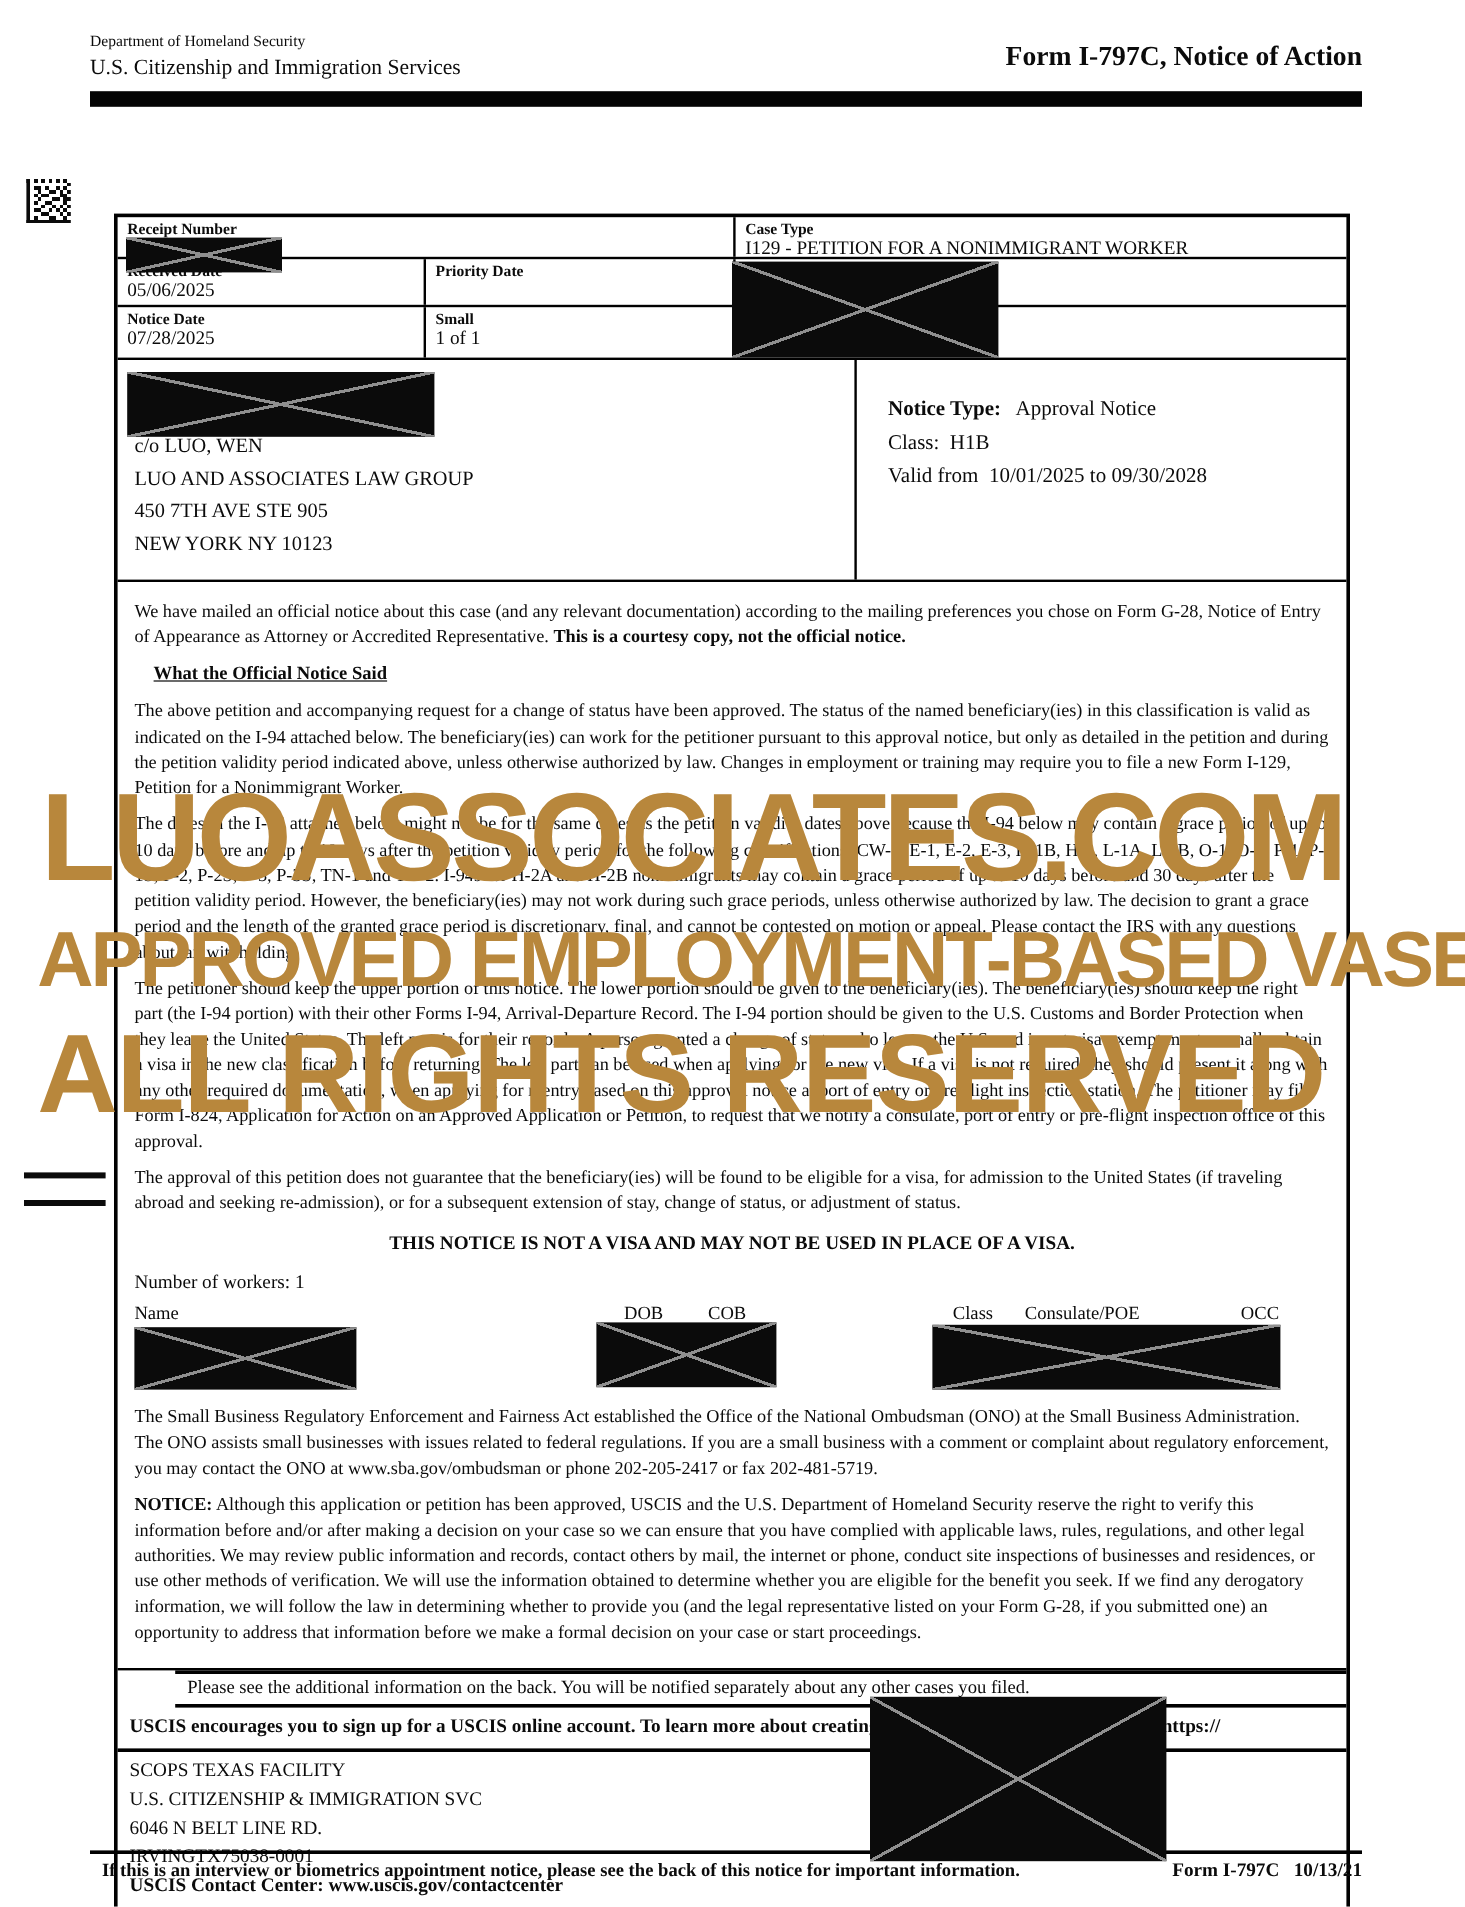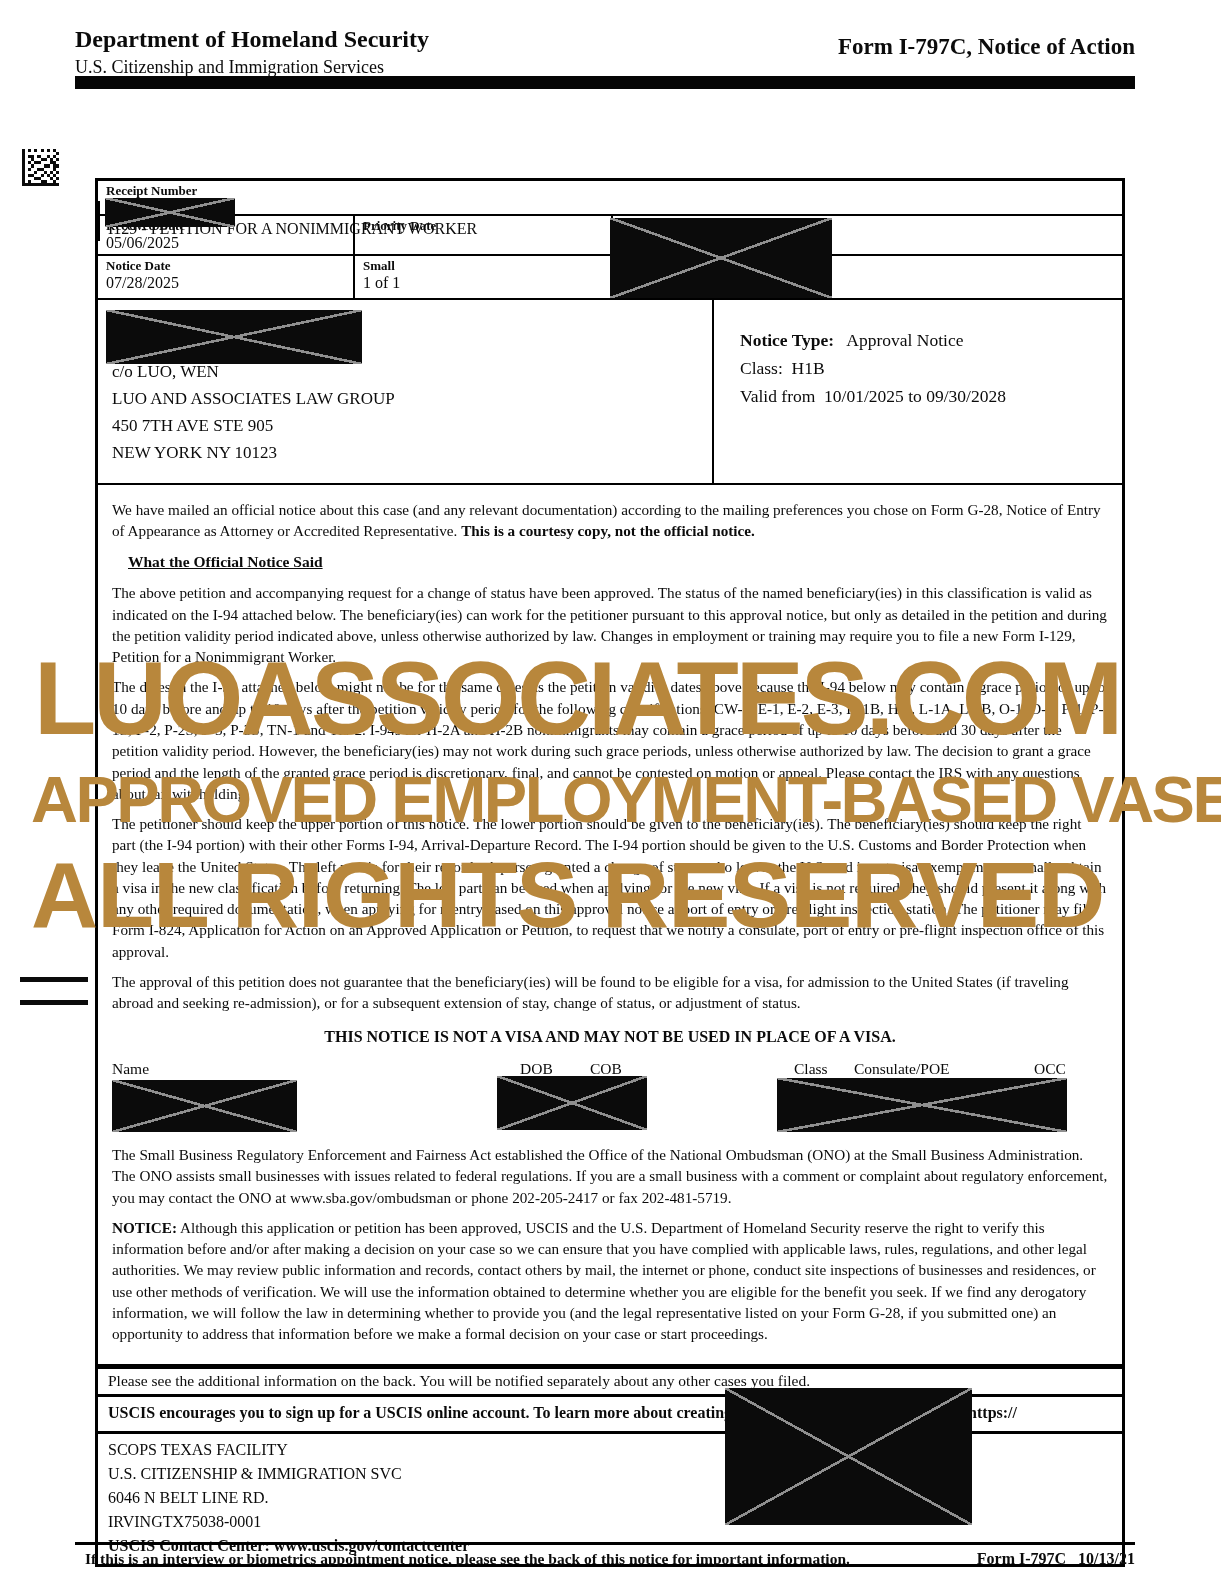--- a/index.html
+++ b/index.html
@@ -2,38 +2,38 @@
 <html><head>
 <meta charset="utf-8">
 <style>
   html,body{margin:0;padding:0;background:#ffffff;}
   .page{
     position:relative;width:1221px;height:1589px;background:#ffffff;
     font-family:"Liberation Serif", serif;color:#0b0b0b;overflow:hidden;
   }
   
   .hdr-left{position:absolute;left:75px;top:26px;}
-  .hdr-left .l1{font-weight:bold;font-size:24px;}
+  .hdr-left .l1{font-weight:normal;font-size:13px;}
   .hdr-left .l2{font-size:18px;margin-top:4px;}
   .hdr-right{position:absolute;right:86px;top:34px;font-weight:bold;font-size:23px;}
   .black-bar{position:absolute;left:75px;top:76px;width:1060px;height:13px;background:#050505;}
   .banner{
     position:absolute;left:75px;top:95px;width:1054px;height:42px;
     border:3px solid #000;display:flex;align-items:center;justify-content:center;
     font-weight:bold;font-size:24px;letter-spacing:.5px;
   }
   .barcode{position:absolute;left:22px;top:148px;width:37px;height:39px;}
   
   .main-box{position:absolute;left:95px;top:178px;width:1030px;border:3px solid #000;background:#fff;box-sizing:border-box;}
   .trow{box-sizing:border-box;border-bottom:2px solid #000;display:flex;position:relative;}
   .tcell{box-sizing:border-box;padding:3px 8px;position:relative;}
   .tcell+.tcell{border-left:2px solid #000;}
   .lbl{font-weight:bold;font-size:13px;line-height:1.1;}
   .val{font-size:16px;line-height:1.2;}
-  .row1{height:35px;flex-direction:column;}
+  .row1{height:35px;}
   .row1 .c1{width:513px;}
   .row1 .c2{flex:1;}
   .row2{height:40px;}
   .row3{height:44px;}
   .r23 .c1{width:255px;}
   .r23 .c2{width:258px;}
   .r23 .c3{flex:1;}
   .row4{height:185px;border-bottom:2px solid #000;}
   .row4 .c1{width:614px;}
   .row4 .c2{flex:1;padding-top:26px;padding-left:26px;}
@@ -62,21 +62,21 @@
   .workers{font-size:16px;margin:2px 0 4px 0;}
   .wh-row{position:relative;height:22px;font-size:15.5px;}
   .wh-row span{position:absolute;top:0;}
   .wbox-row{position:relative;height:54px;margin-bottom:10px;}
   .wb1{left:0;top:0;width:185px;height:52px;}
   .wb2{left:385px;top:-4px;width:150px;height:54px;}
   .wb3{left:665px;top:-2px;width:290px;height:54px;}
   .sba{margin-top:4px;}
   .ntcpara{margin-top:16px;}
   
-  .thinrow{box-sizing:border-box;border-bottom:3px solid #000;padding:3px 10px 4px 10px;font-size:15.5px;}
+  .thinrow{box-sizing:border-box;border-bottom:3px solid #000;padding:3px 10px 4px 10px;font-size:15.5px;margin-left:48px;}
   .boldrow{box-sizing:border-box;border-bottom:3px solid #000;padding:4px 10px 6px 10px;font-size:16px;font-weight:bold;line-height:1.5;}
   .officerow{box-sizing:border-box;position:relative;padding:4px 10px 6px 10px;font-size:16px;line-height:24px;}
   .officerow .contact{font-weight:bold;}
   
   .footer{position:absolute;left:75px;top:1542px;width:1060px;border-top:3px solid #000;padding-top:5px;display:flex;justify-content:space-between;}
   .footer .fnote{font-weight:bold;font-size:15.5px;padding-left:10px;}
   .footer .fref{font-weight:bold;font-size:16px;white-space:pre;}
   
   .wm{position:absolute;left:0;top:0;width:1221px;height:1589px;pointer-events:none;z-index:6;}
   .wm div{position:absolute;font-family:"Liberation Sans", sans-serif;font-weight:bold;white-space:nowrap;}
@@ -212,20 +212,21 @@
     </div>
 
     <div class="bodyarea trow" style="display:block;">
       <p><span>We have mailed an official notice about this case (and any relevant documentation) according to the mailing preferences you chose on Form G-28, Notice of Entry of Appearance as Attorney or Accredited Representative. </span><b>This is a courtesy copy, not the official notice.</b></p>
       <div class="officialsaid">What the Official Notice Said</div>
       <p>The above petition and accompanying request for a change of status have been approved. The status of the named beneficiary(ies) in this classification is valid as indicated on the I-94 attached below. The beneficiary(ies) can work for the petitioner pursuant to this approval notice, but only as detailed in the petition and during the petition validity period indicated above, unless otherwise authorized by law. Changes in employment or training may require you to file a new Form I-129, Petition for a Nonimmigrant Worker.</p>
       <p>The dates in the I-94 attached below might not be for the same dates as the petition validity dates above because the I-94 below may contain a grace period of up to 10 days before and up to 10 days after the petition validity period for the following classifications: CW-1, E-1, E-2, E-3, H-1B, H-3, L-1A, L-1B, O-1, O-2, P-1, P-1S, P-2, P-2S, P-3, P-3S, TN-1 and TN-2. I-94s for H-2A and H-2B nonimmigrants may contain a grace period of up to 10 days before and 30 days after the petition validity period. However, the beneficiary(ies) may not work during such grace periods, unless otherwise authorized by law. The decision to grant a grace period and the length of the granted grace period is discretionary, final, and cannot be contested on motion or appeal. Please contact the IRS with any questions about tax withholding.</p>
       <p>The petitioner should keep the upper portion of this notice. The lower portion should be given to the beneficiary(ies). The beneficiary(ies) should keep the right part (the I-94 portion) with their other Forms I-94, Arrival-Departure Record. The I-94 portion should be given to the U.S. Customs and Border Protection when they leave the United States. The left part is for their records. A person granted a change of status who leaves the U.S. and is not visa-exempt must normally obtain a visa in the new classification before returning. The left part can be used when applying for the new visa. If a visa is not required, they should present it along with any other required documentation, when applying for reentry based on this approval notice at port of entry or pre-flight inspection station. The petitioner may file Form I-824, Application for Action on an Approved Application or Petition, to request that we notify a consulate, port of entry or pre-flight inspection office of this approval.</p>
       <p>The approval of this petition does not guarantee that the beneficiary(ies) will be found to be eligible for a visa, for admission to the United States (if traveling abroad and seeking re-admission), or for a subsequent extension of stay, change of status, or adjustment of status.</p>
       <div class="centerbold">THIS NOTICE IS NOT A VISA AND MAY NOT BE USED IN PLACE OF A VISA.</div>
+      <div class="workers">Number of workers: 1</div>
       <div class="wh-row">
         <span style="left:0;">Name</span>
         <span style="left:408px;">DOB</span>
         <span style="left:478px;">COB</span>
         <span style="left:682px;">Class</span>
         <span style="left:742px;">Consulate/POE</span>
         <span style="left:922px;">OCC</span>
       </div>
       <div class="wbox-row">
         <div class="redact wb1"></div>

